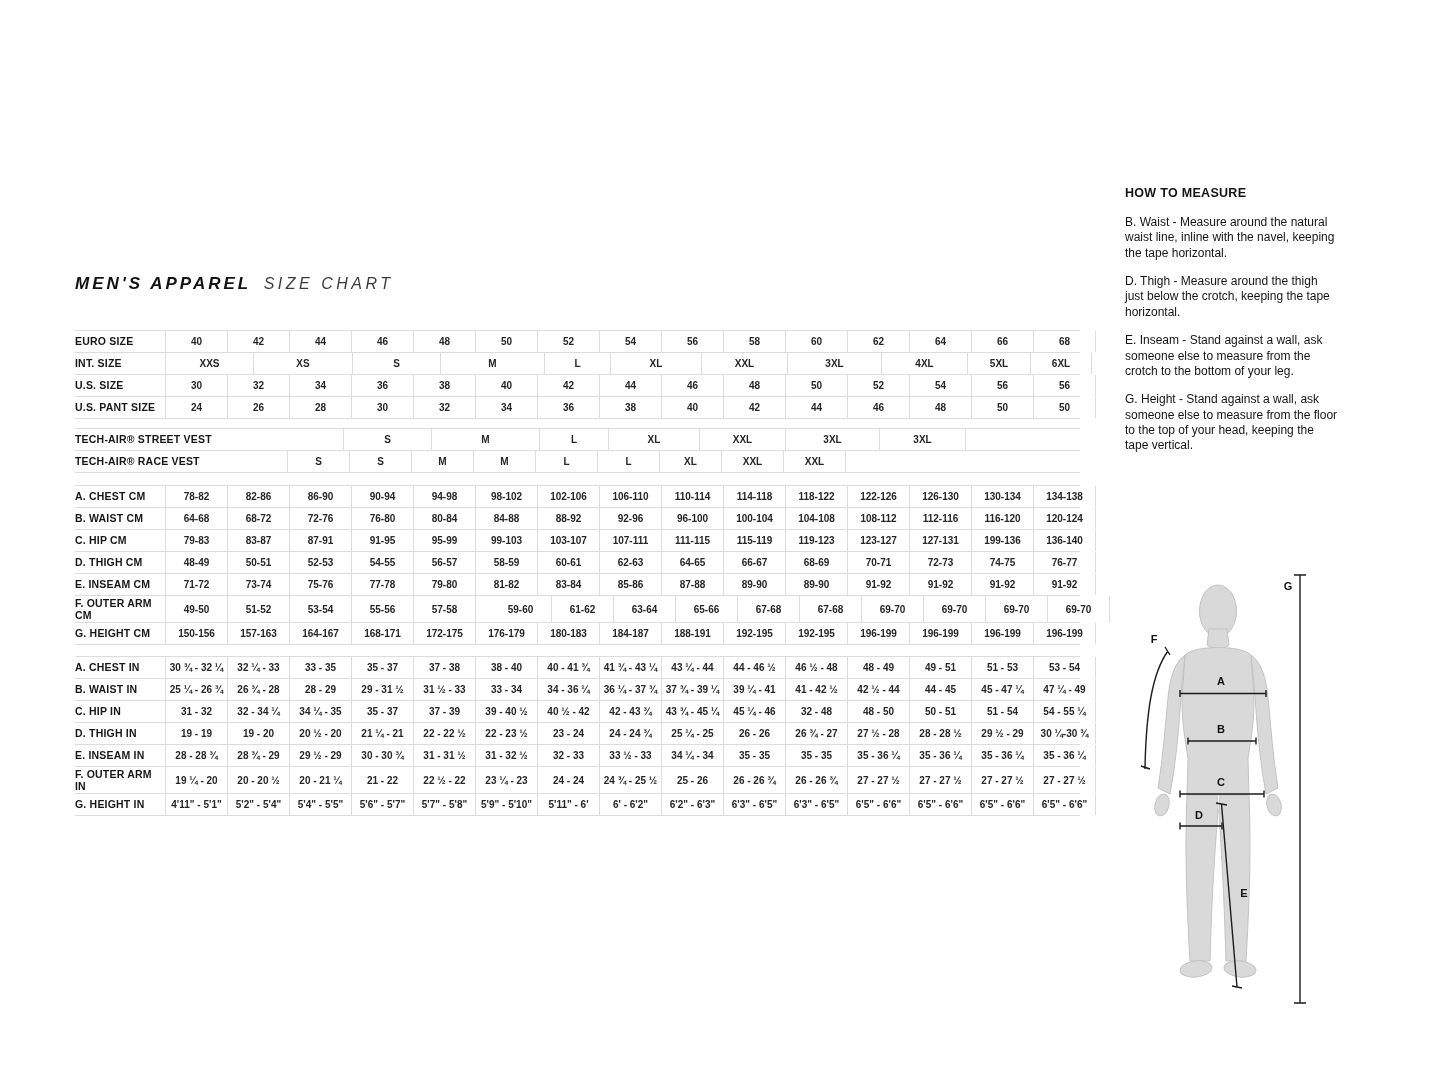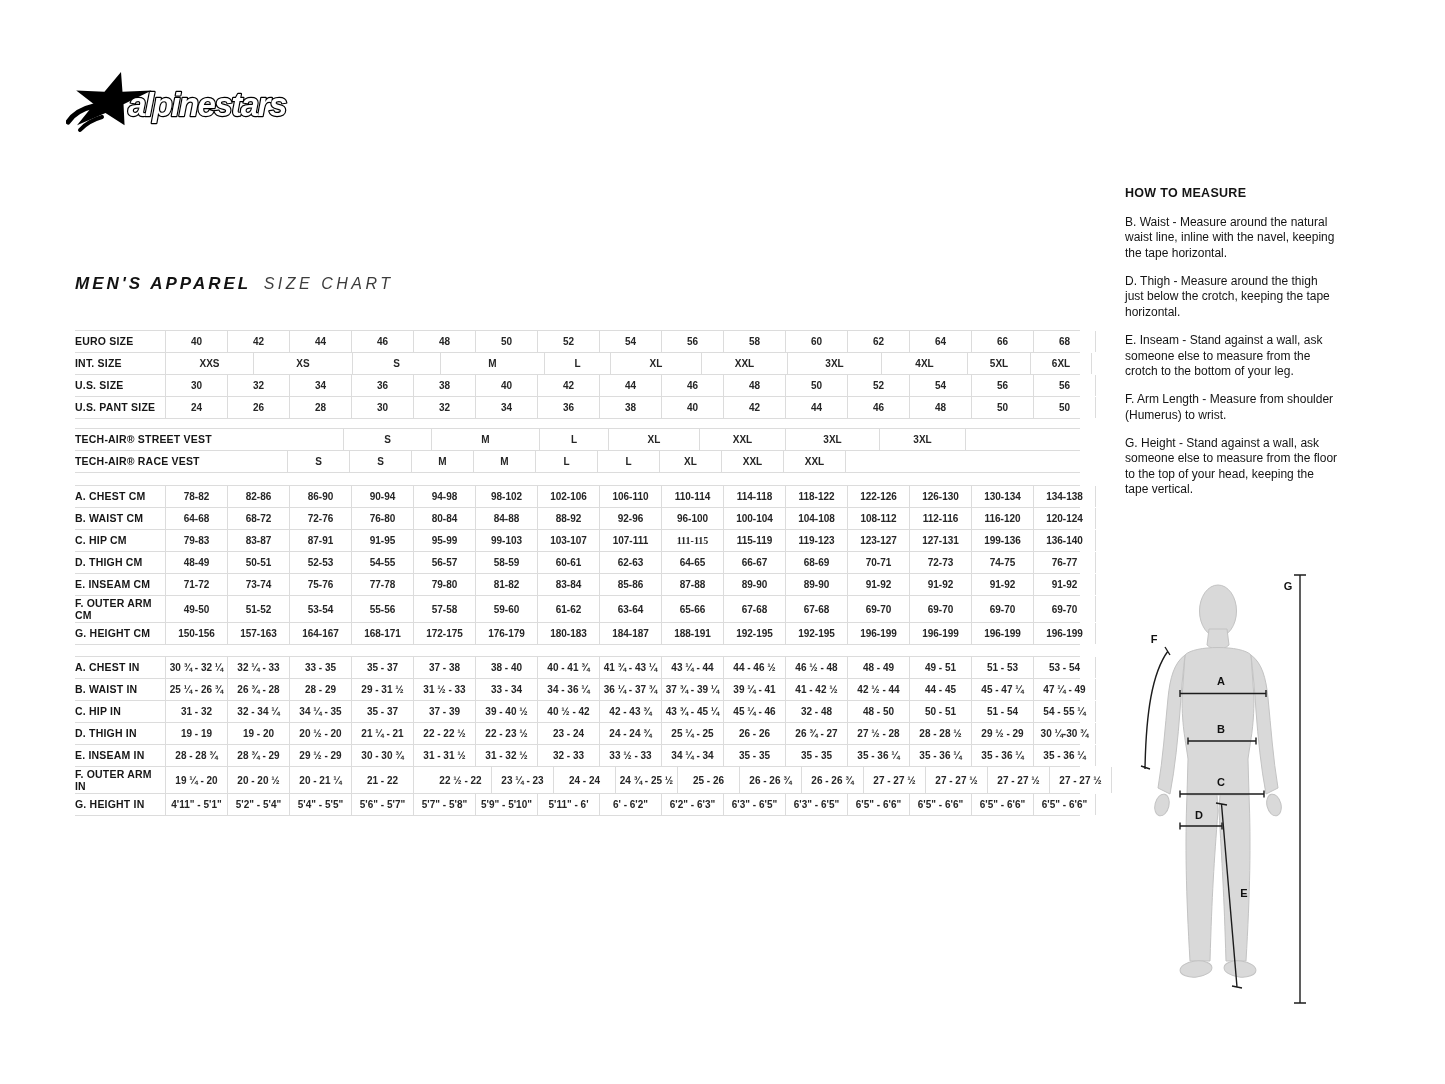--- a/index.html
+++ b/index.html
@@ -42,32 +42,20 @@
 
   
   .disclaimer{position:absolute;left:75px;top:985px;font-size:13.5px;line-height:1.5;
               color:#1d1d1d;white-space:pre-line;}
 </style>
 </head>
 <body>
 
 <div class="page">
 
-  <div class="logo">
-    <svg class="star" width="96" height="62" viewBox="0 0 96 62">
-      <g transform="translate(14 0) scale(0.82 0.62) skewX(-16)">
-        <path d="M50 0 L61 32 L96 30 L68 52 L79 86 L50 66 L21 86 L32 52 L4 30 L39 32 Z" fill="#000"></path>
-      </g>
-      <path d="M28 34 Q10 38 2 50" stroke="#000" stroke-width="5" fill="none" stroke-linecap="round"></path>
-      <path d="M36 45 Q22 49 14 58" stroke="#000" stroke-width="4" fill="none" stroke-linecap="round"></path>
-    </svg>
-    <svg class="wordmark" width="215" height="48" viewBox="0 0 215 48">
-      <text x="4" y="34" font-family="Liberation Sans, sans-serif" font-size="33" font-style="italic" font-weight="bold" letter-spacing="-1.5" fill="#ffffff" stroke="#000000" stroke-width="2.4" paint-order="stroke" stroke-linejoin="round">alpinestars</text>
-    </svg>
-  </div>
 
   <div class="title">
     <span class="t1">MEN'S APPAREL</span>
     <span class="t2">SIZE CHART</span>
   </div>
 
   <div id="size-table">
       <div class="tgroup tg-sizes">
         <div class="trow">
           <div class="tlabel">EURO SIZE</div>
@@ -206,21 +194,21 @@
         <div class="trow">
           <div class="tlabel">C. HIP CM</div>
           <div class="tcell bl" style="flex: 0 0 61px;">79-83</div>
           <div class="tcell bl" style="flex: 0 0 61px;">83-87</div>
           <div class="tcell bl" style="flex: 0 0 61px;">87-91</div>
           <div class="tcell bl" style="flex: 0 0 61px;">91-95</div>
           <div class="tcell bl" style="flex: 0 0 61px; text-align: center;">95-99</div>
           <div class="tcell bl" style="flex: 0 0 61px;">99-103</div>
           <div class="tcell bl" style="flex: 0 0 61px;">103-107</div>
           <div class="tcell bl" style="flex: 0 0 61px;">107-111</div>
-          <div class="tcell bl" style="flex: 0 0 61px; font-family: Liberation Serif, serif;">111-115</div>
+          <div class="tcell bl" style="flex: 0 0 61px;">111-115</div>
           <div class="tcell bl" style="flex: 0 0 61px;">115-119</div>
           <div class="tcell bl" style="flex: 0 0 61px;">119-123</div>
           <div class="tcell bl" style="flex: 0 0 61px;">123-127</div>
           <div class="tcell bl" style="flex: 0 0 61px;">127-131</div>
           <div class="tcell bl" style="flex: 0 0 61px;">199-136</div>
           <div class="tcell bl br" style="flex: 0 0 61px;">136-140</div>
         </div>
         <div class="trow">
           <div class="tlabel">D. THIGH CM</div>
           <div class="tcell bl" style="flex: 0 0 61px;">48-49</div>
@@ -257,21 +245,21 @@
           <div class="tcell bl" style="flex: 0 0 61px;">91-92</div>
           <div class="tcell bl br" style="flex: 0 0 61px;">91-92</div>
         </div>
         <div class="trow tall">
           <div class="tlabel">F. OUTER ARM CM</div>
           <div class="tcell bl" style="flex: 0 0 61px;">49-50</div>
           <div class="tcell bl" style="flex: 0 0 61px;">51-52</div>
           <div class="tcell bl" style="flex: 0 0 61px;">53-54</div>
           <div class="tcell bl" style="flex: 0 0 61px;">55-56</div>
           <div class="tcell bl" style="flex: 0 0 61px;">57-58</div>
-          <div class="tcell bl" style="flex: 0 0 61px;">59-60</div>
+          <div class="tcell bl" style="flex: 0 0 61px; padding-left: 14px;">59-60</div>
           <div class="tcell bl" style="flex: 0 0 61px;">61-62</div>
           <div class="tcell bl" style="flex: 0 0 61px;">63-64</div>
           <div class="tcell bl" style="flex: 0 0 61px;">65-66</div>
           <div class="tcell bl" style="flex: 0 0 61px;">67-68</div>
           <div class="tcell bl" style="flex: 0 0 61px;">67-68</div>
           <div class="tcell bl" style="flex: 0 0 61px;">69-70</div>
           <div class="tcell bl" style="flex: 0 0 61px;">69-70</div>
           <div class="tcell bl" style="flex: 0 0 61px;">69-70</div>
           <div class="tcell bl br" style="flex: 0 0 61px;">69-70</div>
         </div>
@@ -384,21 +372,21 @@
           <div class="tcell bl" style="flex: 0 0 61px;">35 - 36 ¼</div>
           <div class="tcell bl" style="flex: 0 0 61px;">35 - 36 ¼</div>
           <div class="tcell bl br" style="flex: 0 0 61px;">35 - 36 ¼</div>
         </div>
         <div class="trow tall">
           <div class="tlabel">F. OUTER ARM IN</div>
           <div class="tcell bl" style="flex: 0 0 61px;">19 ¼ - 20</div>
           <div class="tcell bl" style="flex: 0 0 61px;">20 - 20 ½</div>
           <div class="tcell bl" style="flex: 0 0 61px;">20 - 21 ¼</div>
           <div class="tcell bl" style="flex: 0 0 61px;">21 - 22</div>
-          <div class="tcell bl" style="flex: 0 0 61px; padding-left: 16px;">22 ½ - 22</div>
+          <div class="tcell bl" style="flex: 0 0 61px;">22 ½ - 22</div>
           <div class="tcell bl" style="flex: 0 0 61px;">23 ¼ - 23</div>
           <div class="tcell bl" style="flex: 0 0 61px;">24 - 24</div>
           <div class="tcell bl" style="flex: 0 0 61px;">24 ¾ - 25 ½</div>
           <div class="tcell bl" style="flex: 0 0 61px;">25 - 26</div>
           <div class="tcell bl" style="flex: 0 0 61px;">26 - 26 ¾</div>
           <div class="tcell bl" style="flex: 0 0 61px;">26 - 26 ¾</div>
           <div class="tcell bl" style="flex: 0 0 61px;">27 - 27 ½</div>
           <div class="tcell bl" style="flex: 0 0 61px;">27 - 27 ½</div>
           <div class="tcell bl" style="flex: 0 0 61px;">27 - 27 ½</div>
           <div class="tcell bl br" style="flex: 0 0 61px;">27 - 27 ½</div>
@@ -423,21 +411,20 @@
         </div>
       </div>
     </div>
 
   <div class="howto">
     <h3>HOW TO MEASURE</h3>
     <div>
         <p>B. Waist - Measure around the natural waist line, inline with the navel, keeping the tape horizontal.</p>
         <p>D. Thigh - Measure around the thigh just below the crotch, keeping the tape horizontal.</p>
         <p>E. Inseam - Stand against a wall, ask someone else to measure from the crotch to the bottom of your leg.</p>
-        <p>F. Arm Length - Measure from shoulder (Humerus) to wrist.</p>
         <p>G. Height - Stand against a wall, ask someone else to measure from the floor to the top of your head, keeping the tape vertical.</p>
       </div>
   </div>
 
   <div class="figure">
     <svg width="315" height="470" viewBox="0 0 315 470">
       <g fill="#d9d9d9" stroke="#c3c3c3" stroke-width="1">
         <ellipse cx="90" cy="48" rx="18.5" ry="26"></ellipse>
         <path d="M81 66 L99 66 L101 82 C94 88 86 88 79 82 Z"></path>
         <path d="M57 92 C66 82 114 82 123 92 L126 135 C126 165 122 180 120 196 L121 232 L59 232 L60 196 C58 180 54 165 54 135 Z"></path>

